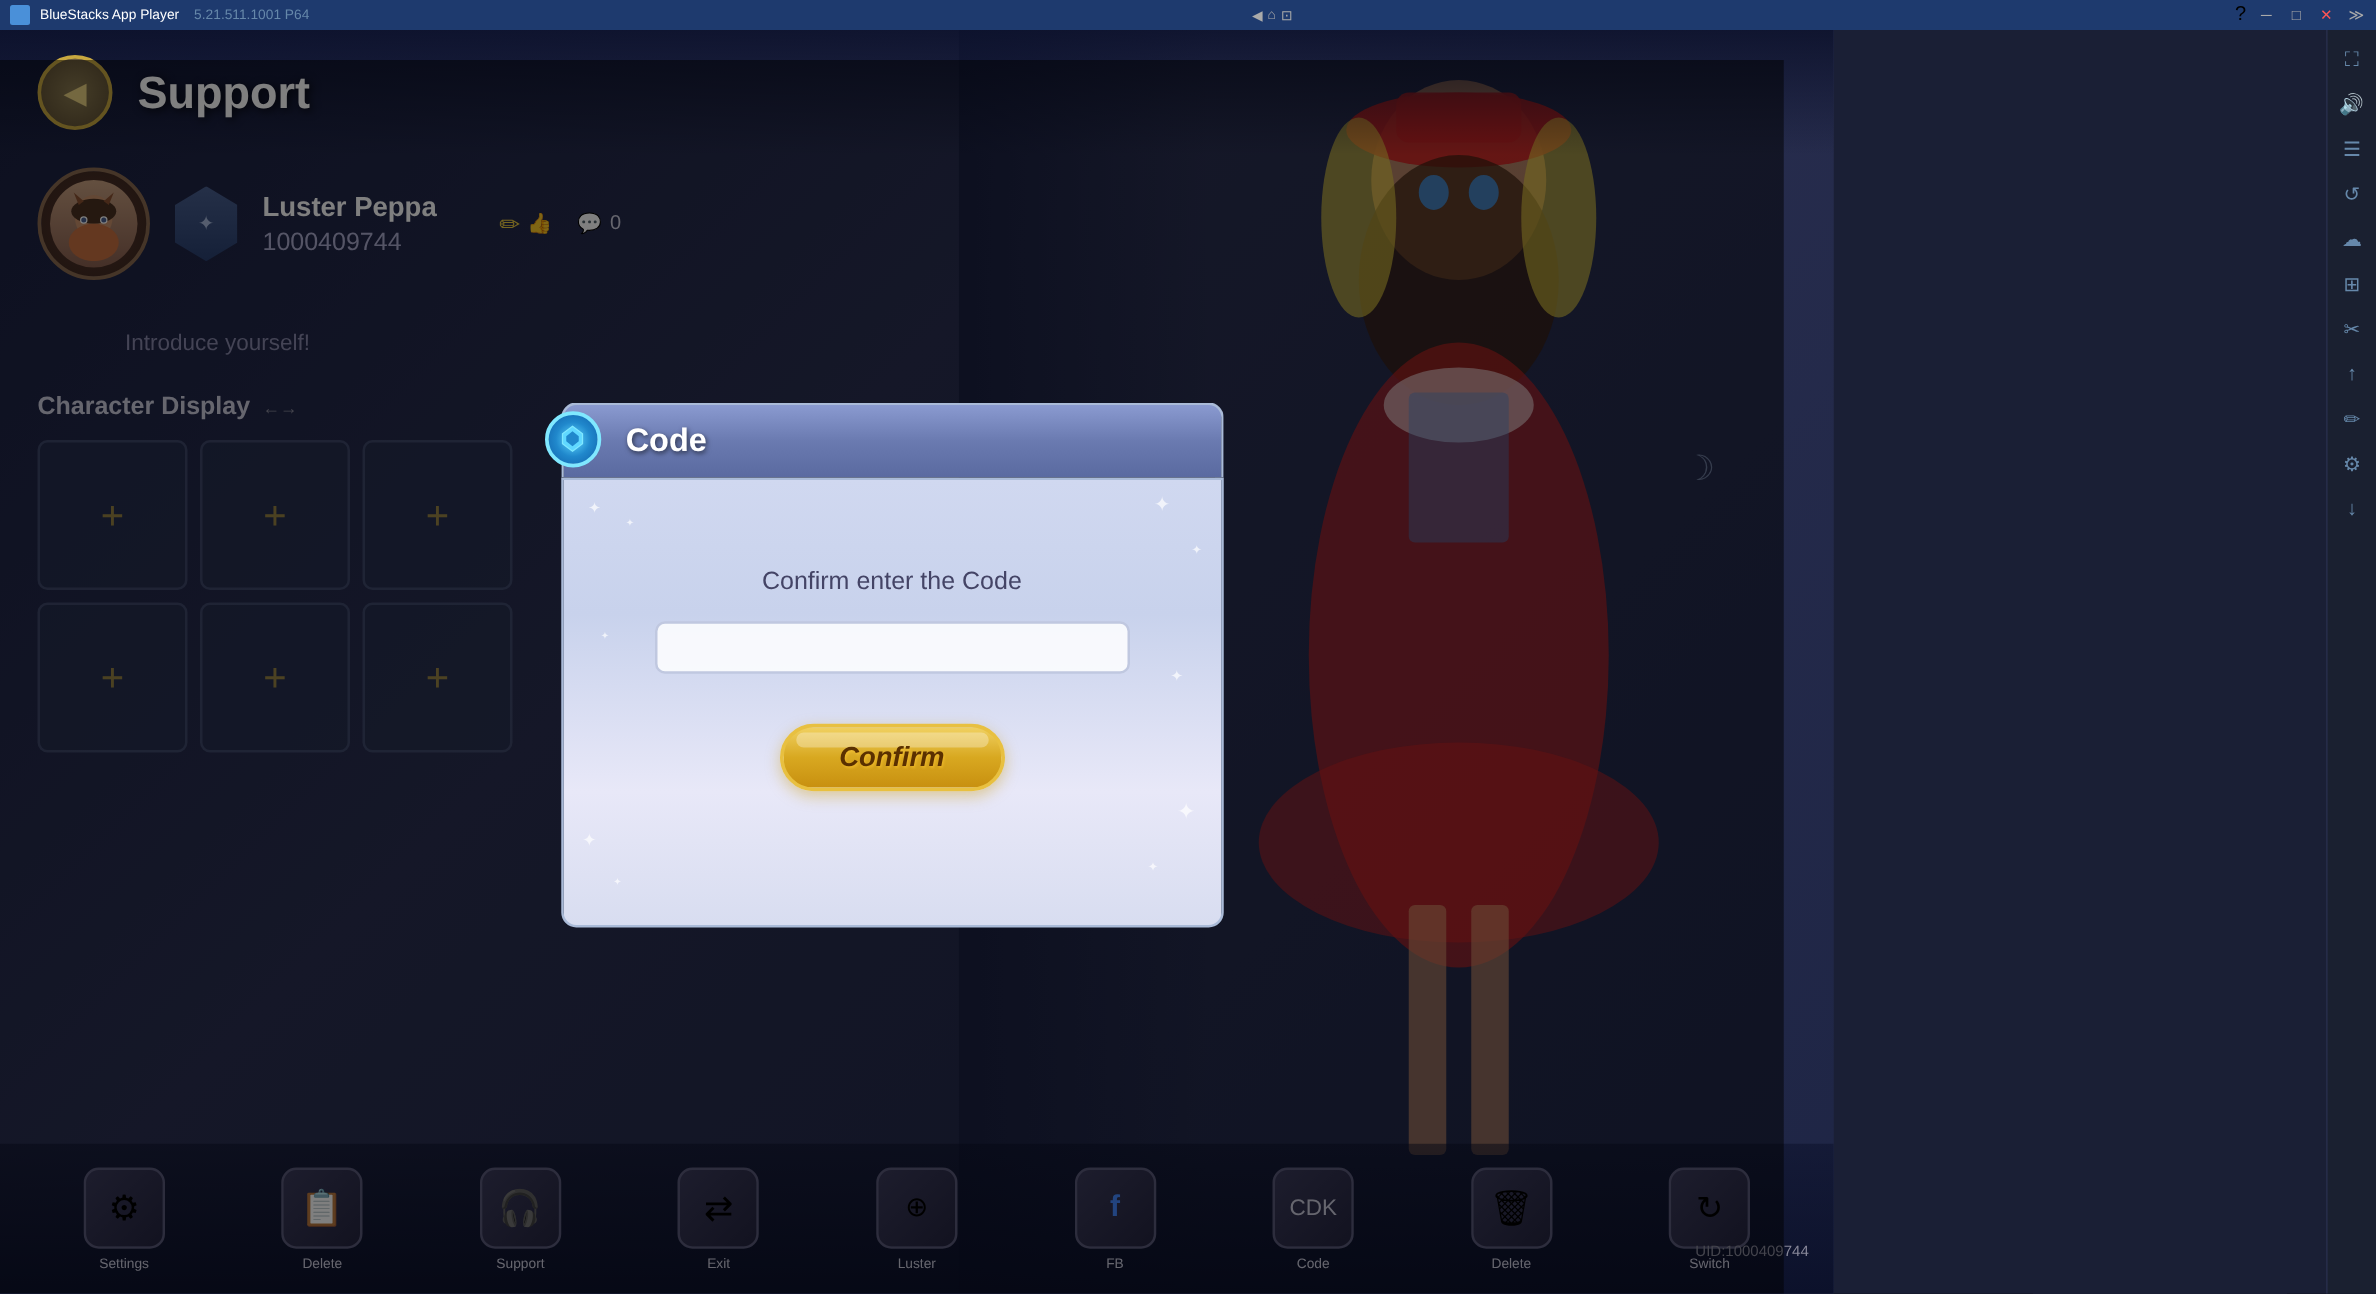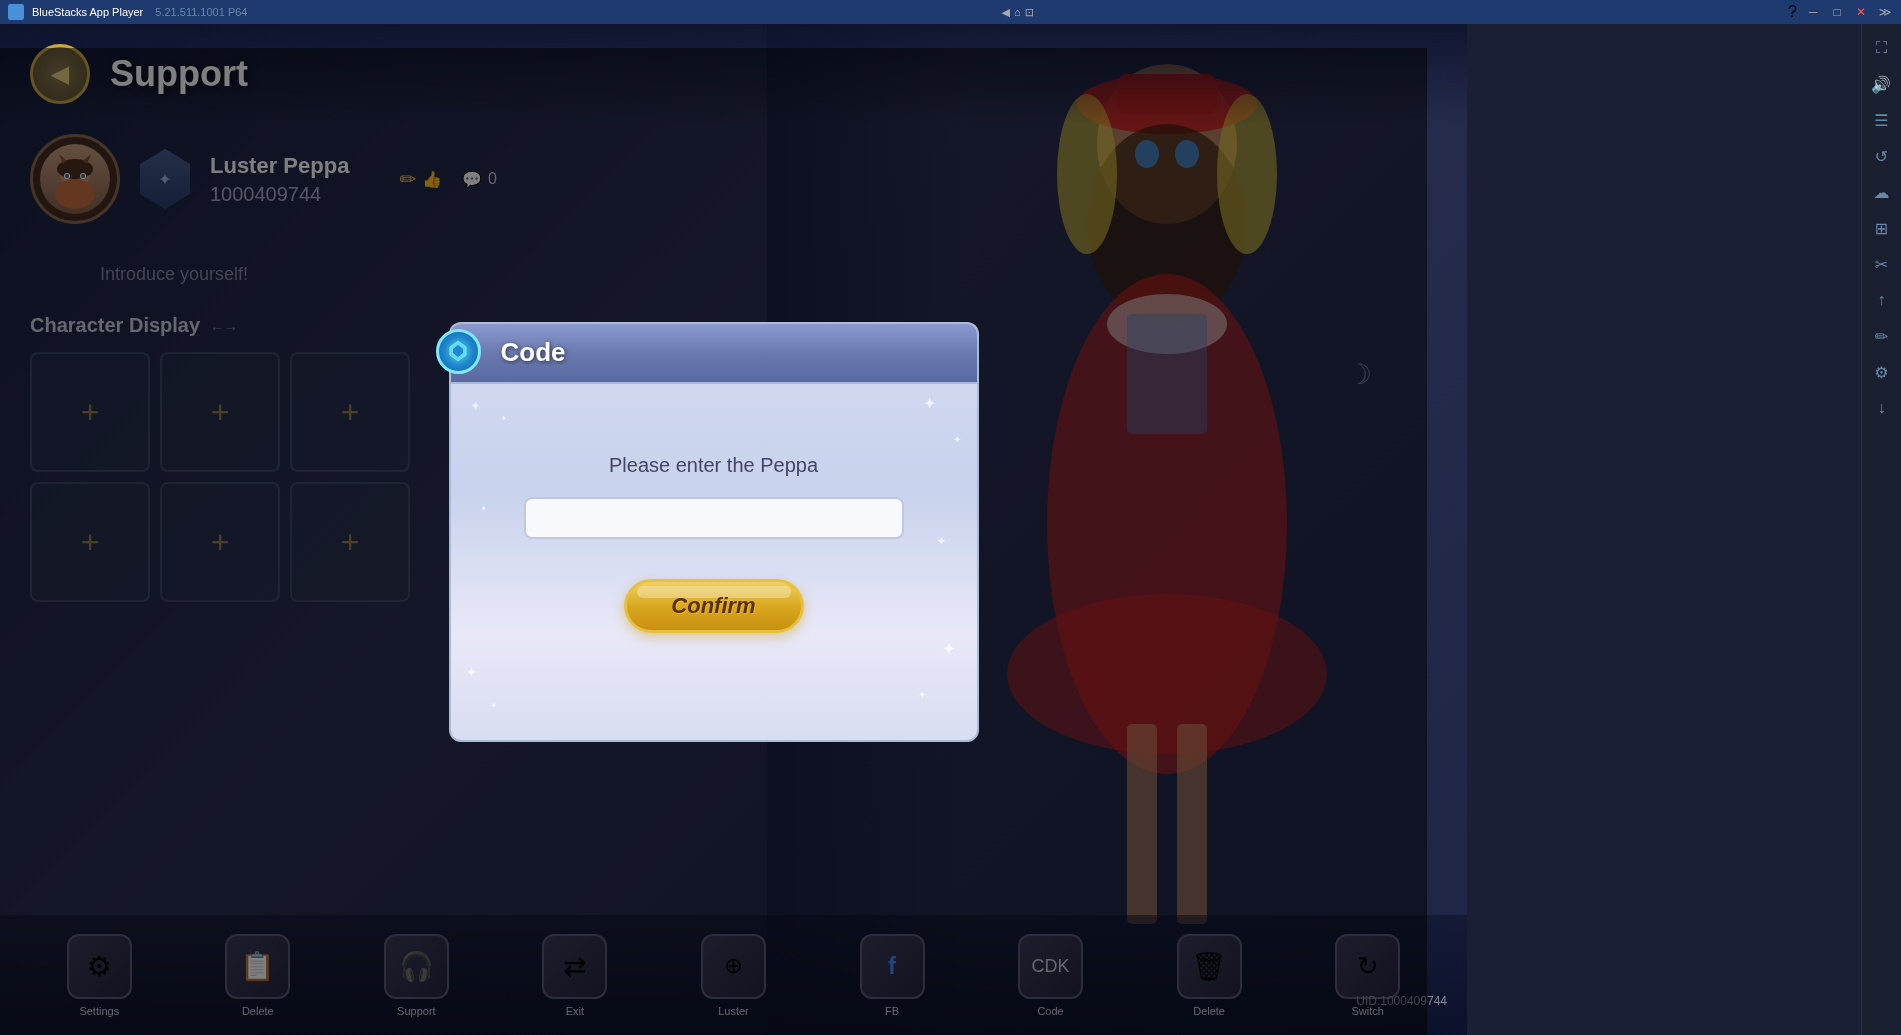--- a/index.html
+++ b/index.html
@@ -703,21 +703,21 @@
         <span class="sparkle" style="top:30px;left:50px;font-size:8px;">✦</span>
         <span class="sparkle" style="top:10px;right:40px;font-size:16px;">✦</span>
         <span class="sparkle" style="top:50px;right:15px;font-size:10px;">✦</span>
         <span class="sparkle" style="bottom:60px;left:15px;font-size:14px;">✦</span>
         <span class="sparkle" style="bottom:30px;left:40px;font-size:8px;">✦</span>
         <span class="sparkle" style="bottom:80px;right:20px;font-size:18px;">✦</span>
         <span class="sparkle" style="bottom:40px;right:50px;font-size:10px;">✦</span>
         <span class="sparkle" style="top:120px;left:30px;font-size:8px;">✦</span>
         <span class="sparkle" style="top:150px;right:30px;font-size:12px;">✦</span>
 
-        <span class="dialog-prompt">Please enter the Peppa</span>
+        <span class="dialog-prompt">Confirm enter the Code</span>
 
         <input type="text" class="code-input" placeholder="" style="">
 
         <button class="confirm-btn">
           <span class="confirm-btn-text">Confirm</span>
         </button>
       </div>
     </div>
   </div>
 

